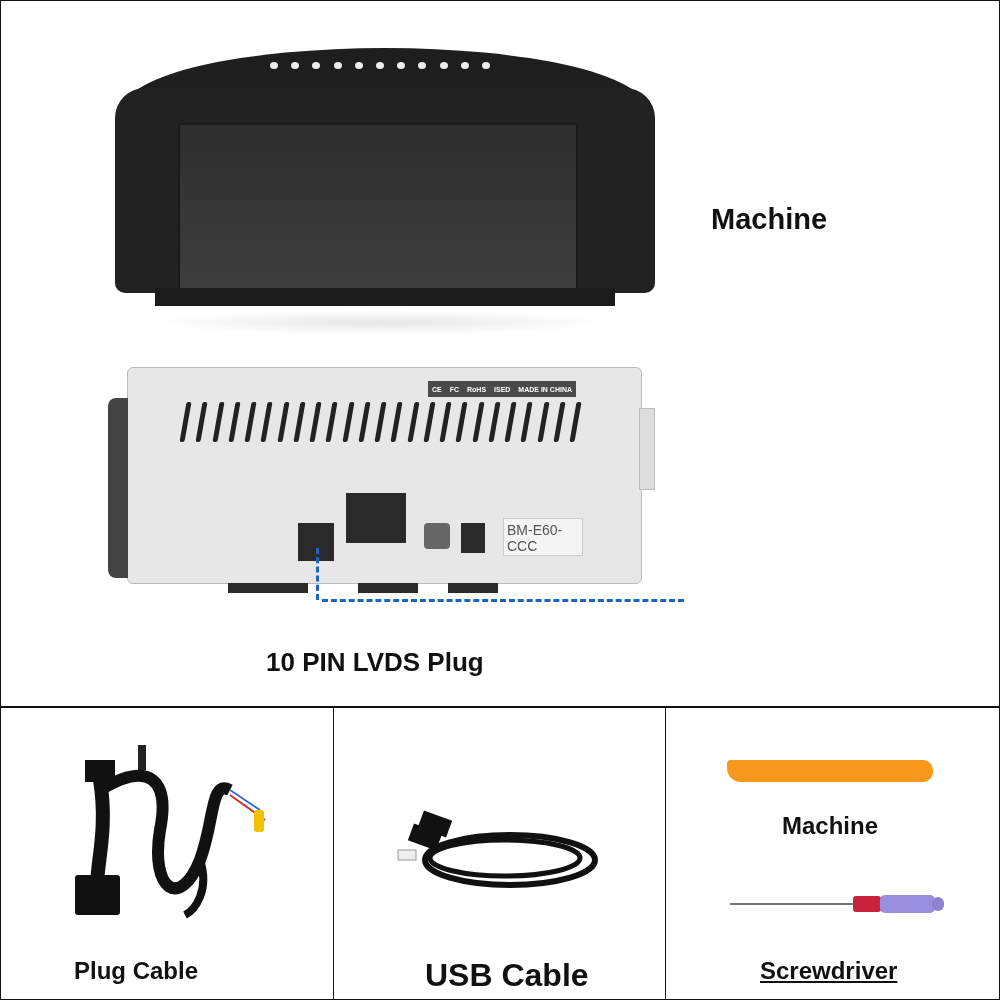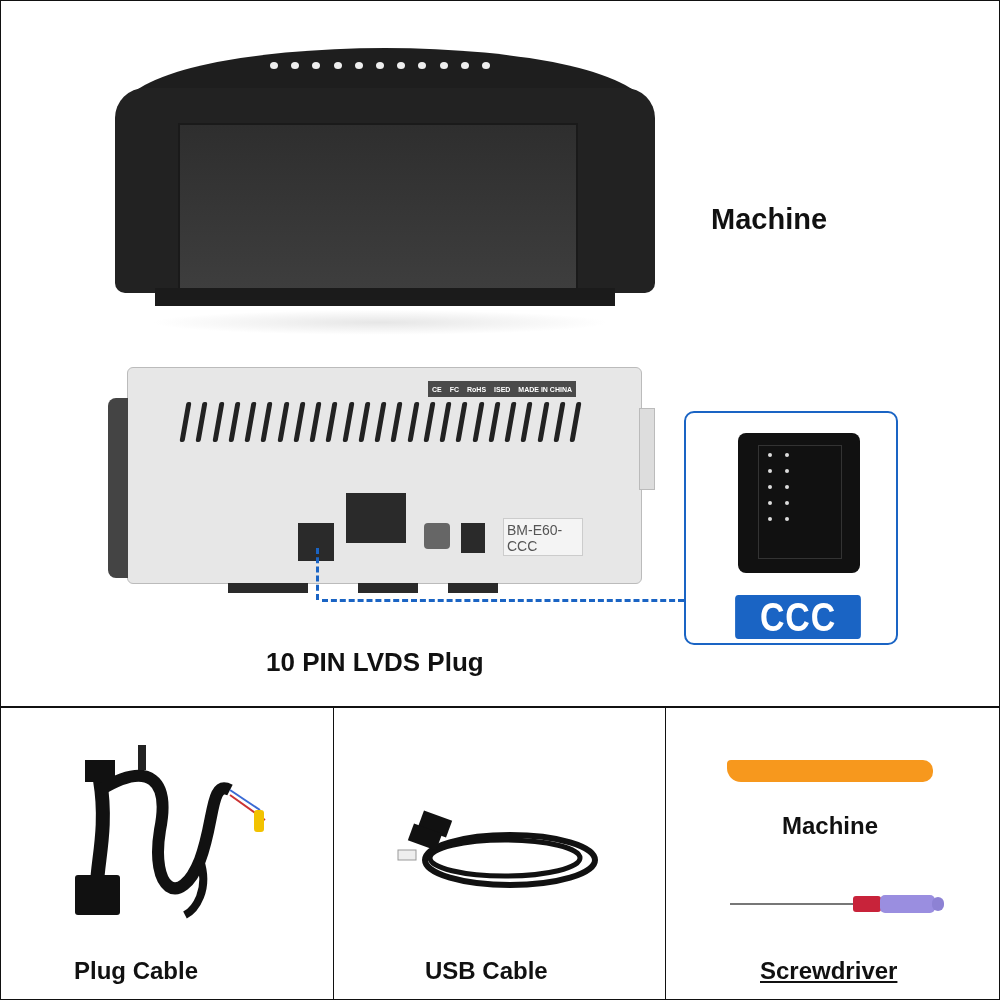--- a/index.html
+++ b/index.html
@@ -127,38 +127,20 @@
     <div class="foot" style="left:100px;width:80px;"></div>
     <div class="foot" style="left:230px;width:60px;"></div>
     <div class="foot" style="left:320px;width:50px;"></div>
   </div>
 
   <div class="dash-v"></div>
   <div class="dash-h"></div>
 
   <div class="label" style="left:266px;top:647px;font-size:26px;">10 PIN LVDS Plug</div>
 
-  <div class="ccc-box">
-    <div class="ccc-plug">
-      <div class="inner"></div>
-      <div class="pins">
-          <i></i>
-          <i></i>
-          <i></i>
-          <i></i>
-          <i></i>
-          <i></i>
-          <i></i>
-          <i></i>
-          <i></i>
-          <i></i>
-        </div>
-    </div>
-    <div class="ccc-badge">CCC</div>
-  </div>
 </div>
 
 <div class="cell c1">
   <svg class="harness" viewBox="0 0 200 180" style="left:70px;top:33px;">
     <path d="M30 40 C40 100,20 140,30 160" stroke="#111" stroke-width="14" fill="none"></path>
     <path d="M30 50 C80 20,100 40,90 90 C80 150,110 170,130 120 C145 80,140 40,160 50" stroke="#111" stroke-width="12" fill="none"></path>
     <path d="M130 120 C140 150,125 170,115 175" stroke="#111" stroke-width="8" fill="none"></path>
     <rect x="5" y="135" width="45" height="40" fill="#111" rx="3"></rect>
     <rect x="15" y="20" width="30" height="22" fill="#111"></rect>
     <rect x="68" y="5" width="8" height="25" fill="#222"></rect>
@@ -170,21 +152,21 @@
 </div>
 
 <div class="cell c2">
   <svg class="usb" viewBox="0 0 210 100" style="left:56px;top:93px;">
     <ellipse cx="120" cy="60" rx="85" ry="25" stroke="#111" stroke-width="6" fill="none"></ellipse>
     <ellipse cx="115" cy="58" rx="75" ry="18" stroke="#111" stroke-width="5" fill="none"></ellipse>
     <rect x="30" y="15" width="30" height="18" fill="#111" transform="rotate(20 45 24)"></rect>
     <rect x="20" y="28" width="30" height="18" fill="#111" transform="rotate(20 35 37)"></rect>
     <rect x="8" y="50" width="18" height="10" fill="#eee" stroke="#999"></rect>
   </svg>
-  <div class="label" style="left:91px;top:250px;font-size:24px;">USB Cable</div>
+  <div class="label" style="left:91px;top:250px;font-size:32px;">USB Cable</div>
 </div>
 
 <div class="cell c3">
   <div class="crowbar" style="left:61px;top:53px;"></div>
   <div class="label" style="left:116px;top:105px;font-size:24px;">Machine</div>
   <svg class="screwdriver" viewBox="0 0 215 22" style="left:64px;top:186px;">
     <line x1="0" y1="11" x2="125" y2="11" stroke="#777" stroke-width="2"></line>
     <rect x="123" y="3" width="28" height="16" fill="#c8233a" rx="3"></rect>
     <rect x="150" y="2" width="55" height="18" fill="#9a8ee0" rx="5"></rect>
     <rect x="202" y="4" width="12" height="14" fill="#8d82d4" rx="6"></rect>

